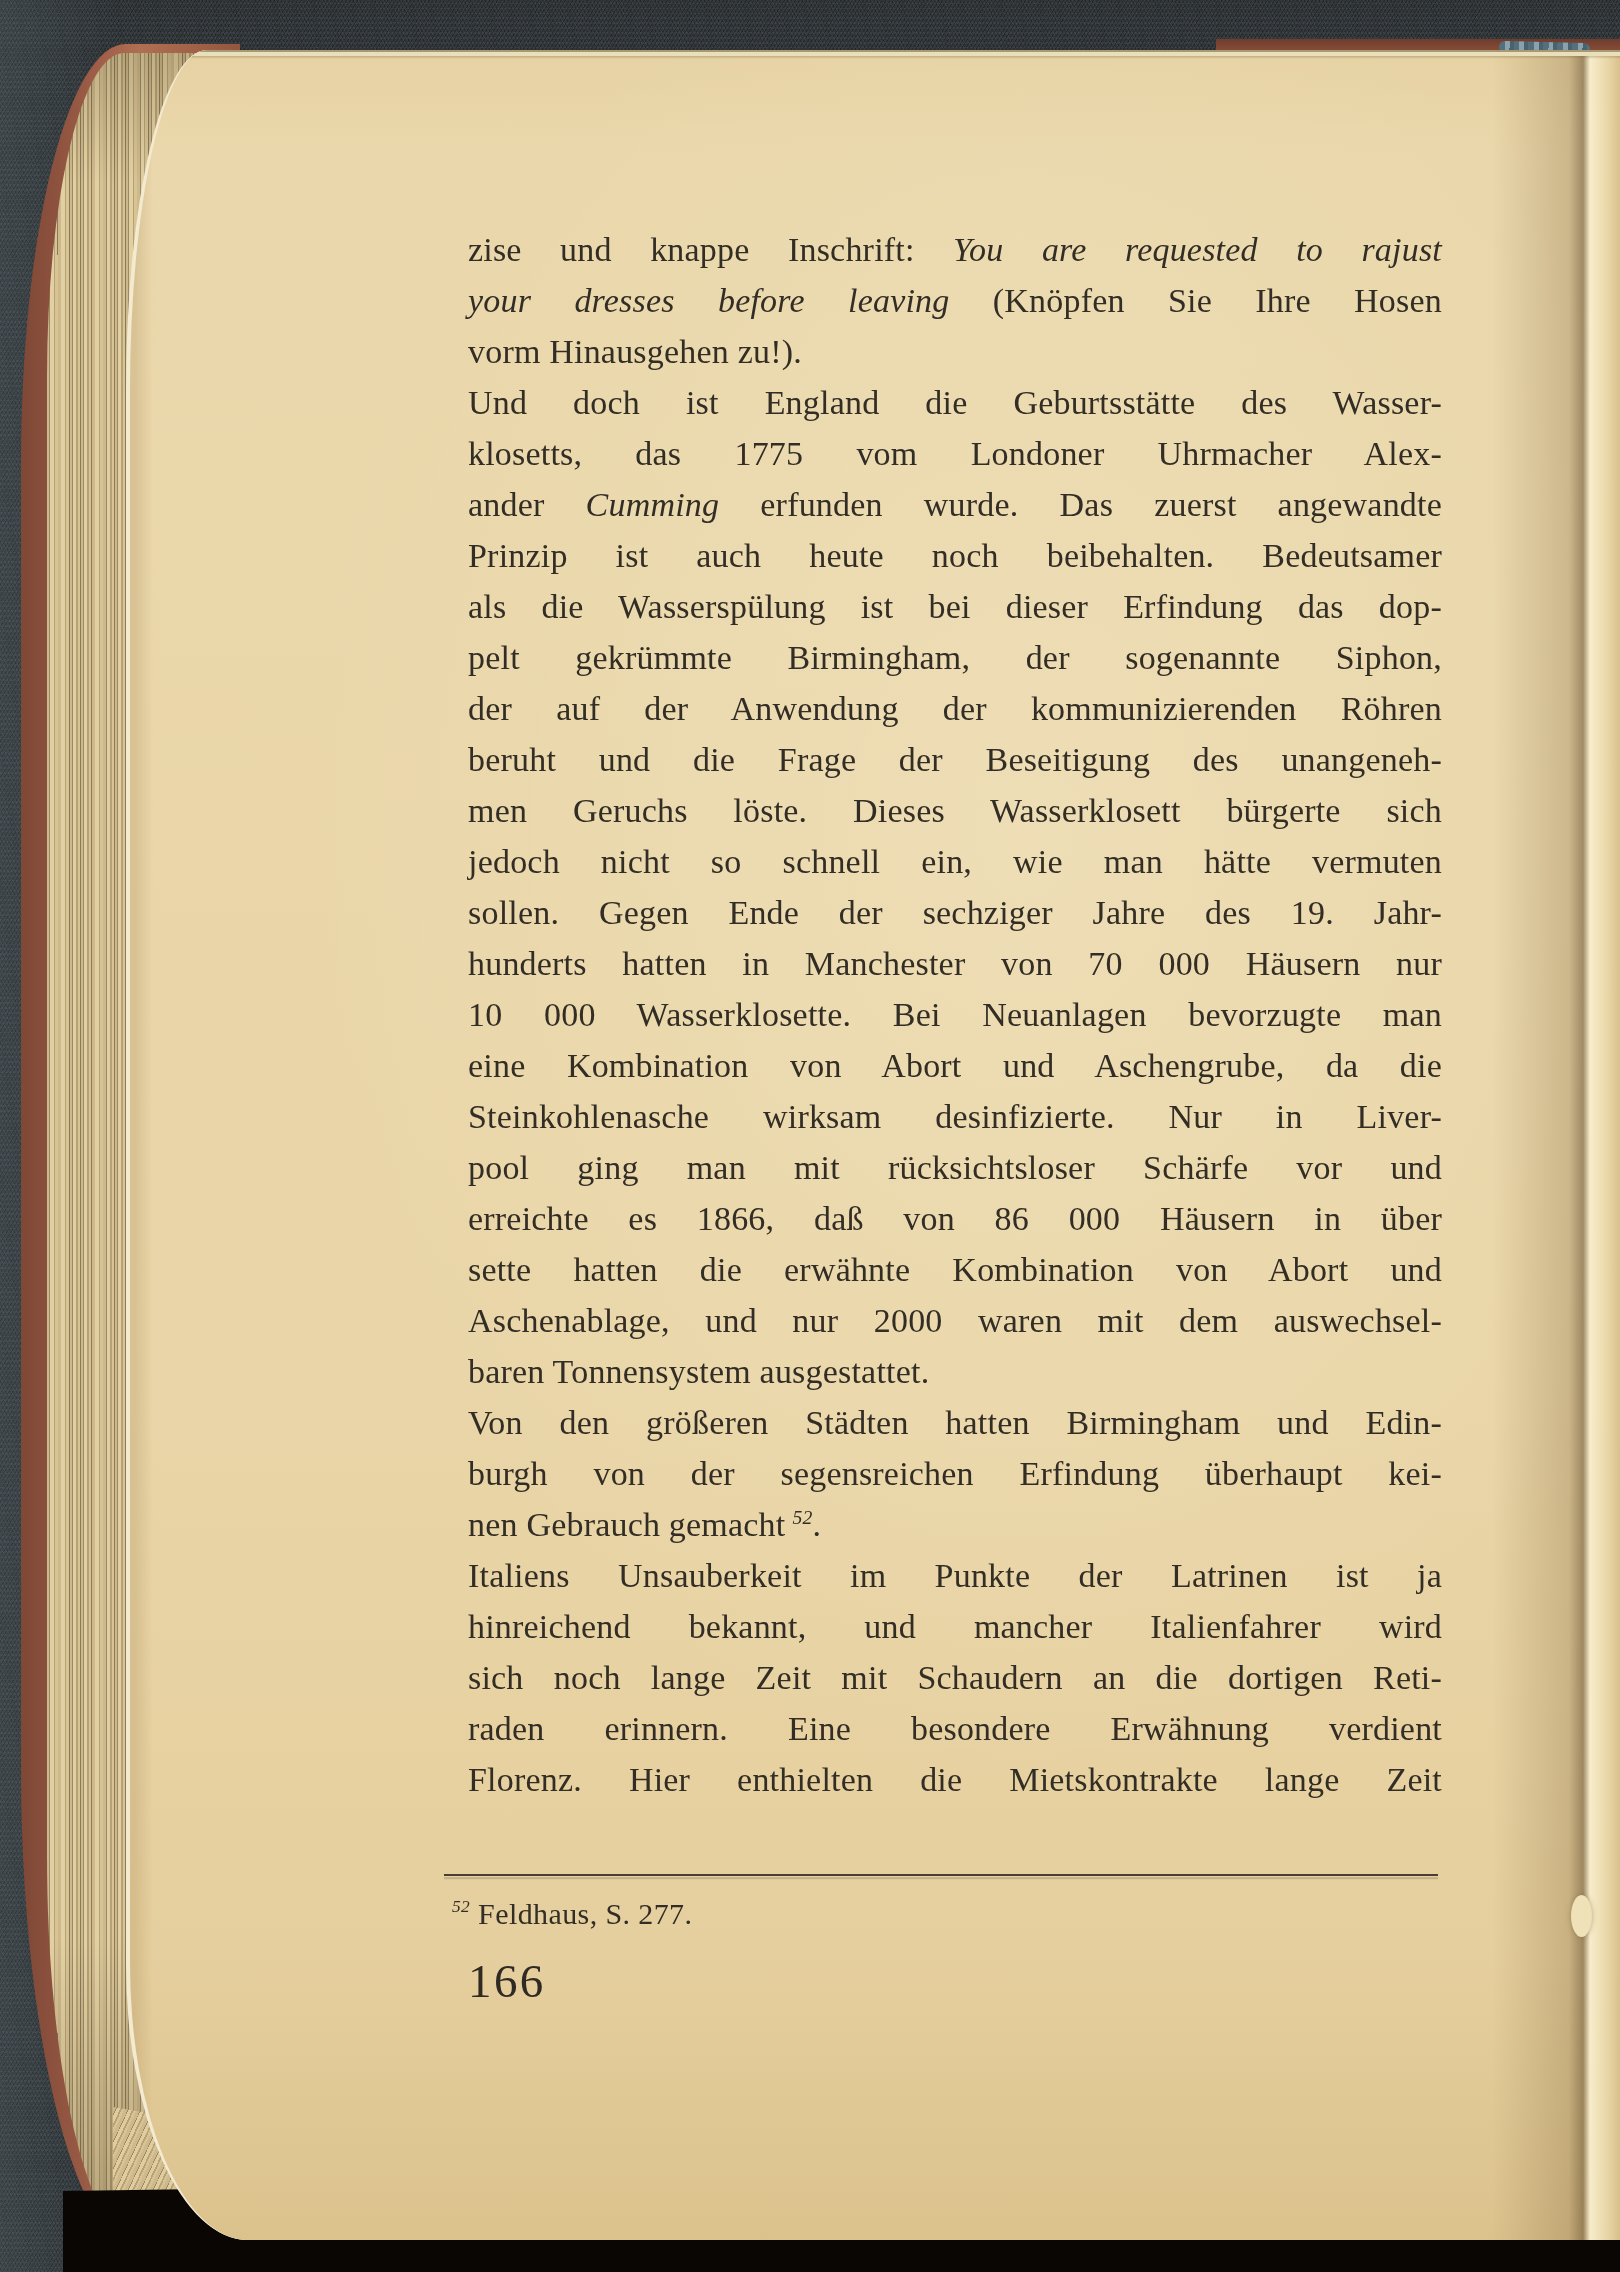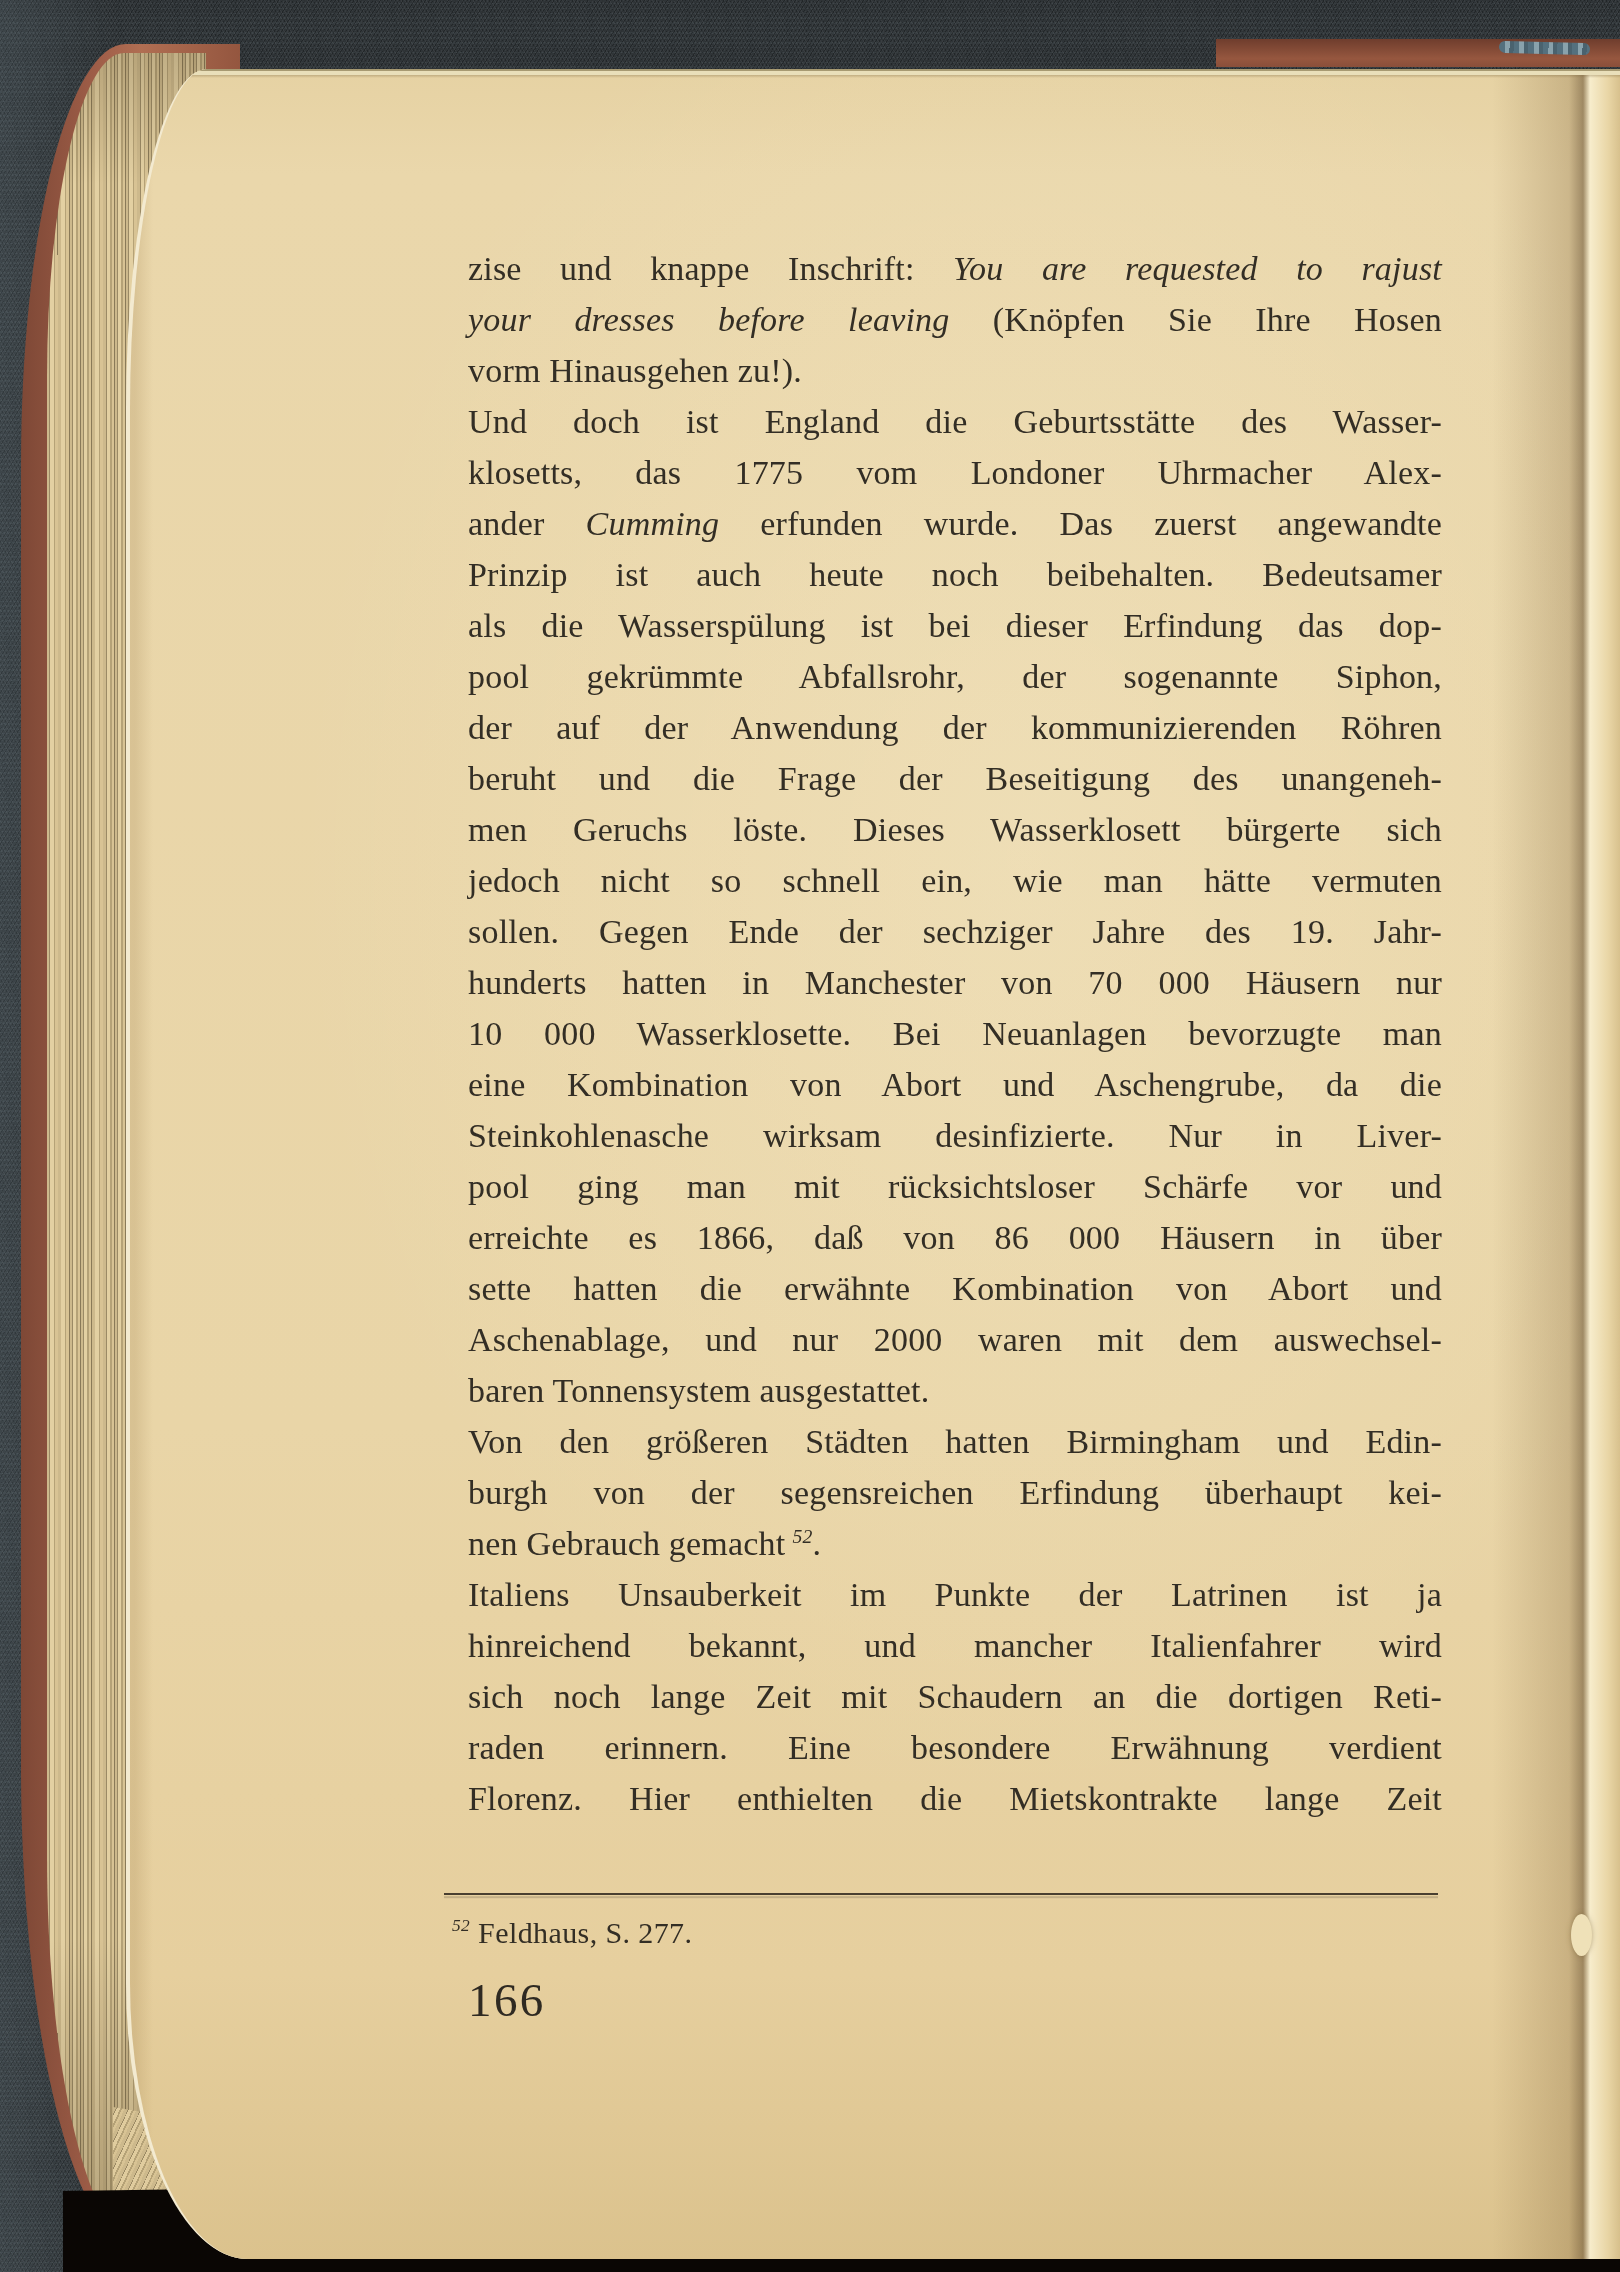--- a/index.html
+++ b/index.html
@@ -53,21 +53,20 @@
     border-left:4.9px solid #f3ead0;
     border-top-left-radius:81px 340px;
     border-bottom-left-radius:122px 276px;
     overflow:hidden;
     background-color:#e8d4a5;
     background-image:
       linear-gradient(90deg, rgba(148,116,64,0.20) 0 4.9px, rgba(148,116,64,0) 23px),
       linear-gradient(90deg, rgba(0,0,0,0) 1362px, rgba(118,90,48,0.26) 1439px, rgba(86,62,32,0.50) 1453px, rgba(248,238,206,0.95) 1460px, rgba(233,214,166,0.92) 1478px, rgba(214,191,139,0.92) 1490px),
       radial-gradient(ellipse 1013px 1337px at 60% 36%, rgba(255,249,226,0.22), rgba(255,249,226,0) 72%),
       linear-gradient(180deg,#e6d2a3 0,#ead7ab 105px,#e9d5a7 62%,#e6cf9e 87%,#dbc28d 100%);
-    margin-top: 19px;
   }
   .page-top-edge{
     position:absolute;left:0;top:0;width:100%;height:9px;
     background:linear-gradient(180deg,#a79a72 0 1.6px,#e9dfba 2.4px 5.7px,rgba(118,98,58,0.28) 6.5px,rgba(0,0,0,0) 9px);
   }
   .edge-notch{
     position:absolute;left:1441px;top:1845px;width:21px;height:42px;
     background:#efe1b8;border-radius:50%;
     box-shadow:0 0 4.9px rgba(120,95,50,0.5);
   }
@@ -110,21 +109,21 @@
 
     <div class="text-block">
         <div class="line"><span>zise und knappe Inschrift: </span><span class="it">You are requested to rajust</span></div>
         <div class="line"><span class="it">your dresses before leaving</span><span> (Knöpfen Sie Ihre Hosen</span></div>
         <div class="line para-end"><span>vorm Hinausgehen zu!).</span></div>
         <div class="line"><span>Und doch ist England die Geburtsstätte des Wasser-</span></div>
         <div class="line"><span>klosetts, das 1775 vom Londoner Uhrmacher Alex-</span></div>
         <div class="line"><span>ander </span><span class="it">Cumming</span><span> erfunden wurde. Das zuerst angewandte</span></div>
         <div class="line"><span>Prinzip ist auch heute noch beibehalten. Bedeutsamer</span></div>
         <div class="line"><span>als die Wasserspülung ist bei dieser Erfindung das dop-</span></div>
-        <div class="line"><span>pool gekrümmte Abfallsrohr, der sogenannte Siphon,</span></div>
+        <div class="line"><span>pelt gekrümmte Birmingham, der sogenannte Siphon,</span></div>
         <div class="line"><span>der auf der Anwendung der kommunizierenden Röhren</span></div>
         <div class="line"><span>beruht und die Frage der Beseitigung des unangeneh-</span></div>
         <div class="line"><span>men Geruchs löste. Dieses Wasserklosett bürgerte sich</span></div>
         <div class="line"><span>jedoch nicht so schnell ein, wie man hätte vermuten</span></div>
         <div class="line"><span>sollen. Gegen Ende der sechziger Jahre des 19. Jahr-</span></div>
         <div class="line"><span>hunderts hatten in Manchester von 70&nbsp;000 Häusern nur</span></div>
         <div class="line"><span>10&nbsp;000 Wasserklosette. Bei Neuanlagen bevorzugte man</span></div>
         <div class="line"><span>eine Kombination von Abort und Aschengrube, da die</span></div>
         <div class="line"><span>Steinkohlenasche wirksam desinfizierte. Nur in Liver-</span></div>
         <div class="line"><span>pool ging man mit rücksichtsloser Schärfe vor und</span></div>

